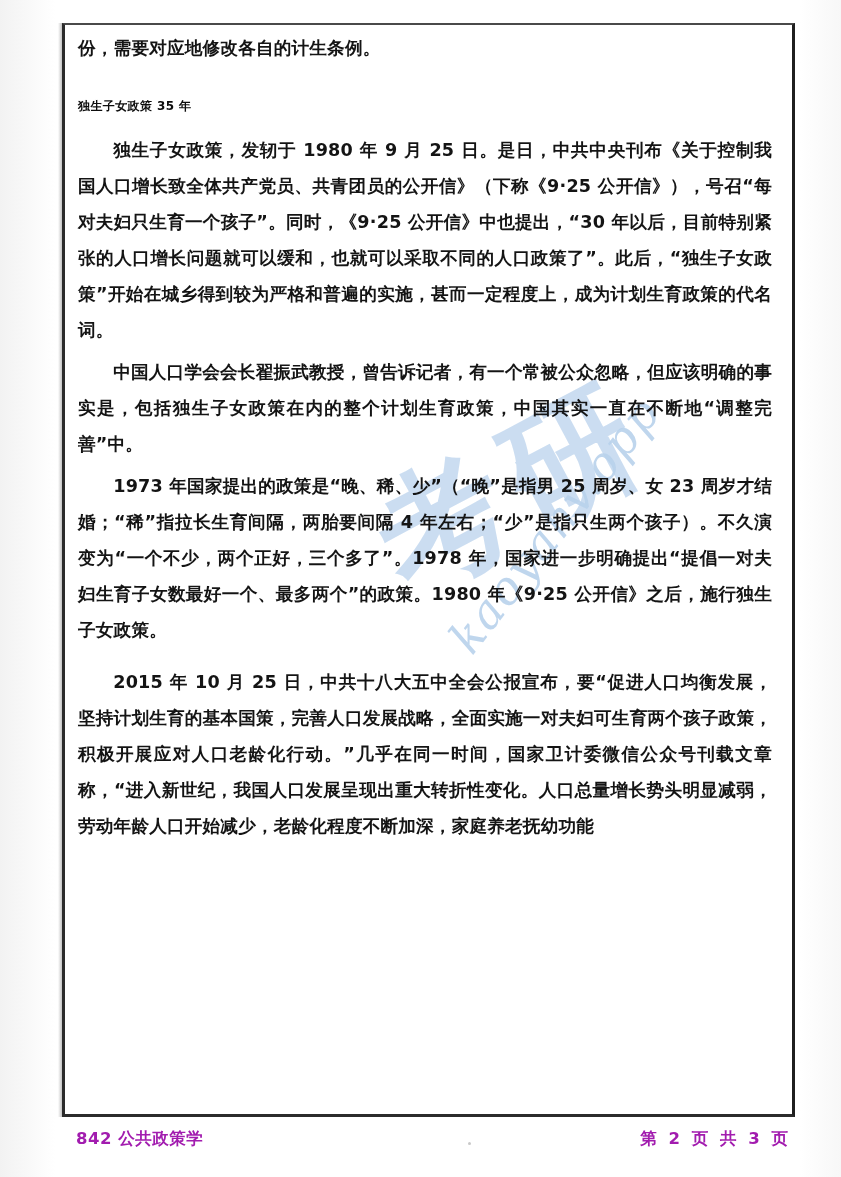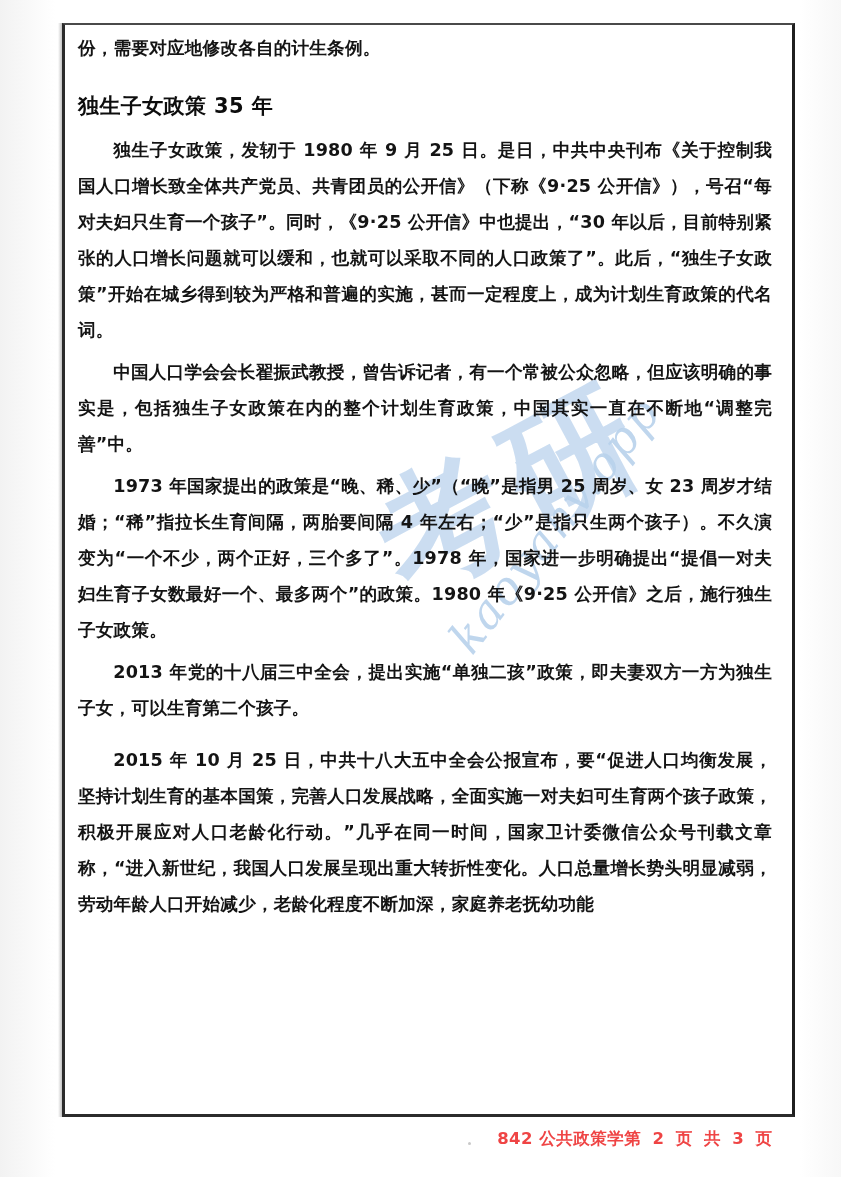--- a/index.html
+++ b/index.html
@@ -110,42 +110,42 @@
     text-align: justify;
     text-justify: inter-ideograph;
     letter-spacing: .2px;
   }
   .para.indent { text-indent: 2em; }
 
   .heading {
     margin: 12px 0 8px 0;
     font-family: "DejaVu Sans", "Liberation Sans", sans-serif;
     font-weight: bold;
-    font-size: 21px;
+    font-size: 12px;
     line-height: 36px;
     color: #0d0d0d;
     letter-spacing: .4px;
   }
 
   .spacer-sm { height: 4px; }
   .spacer-md { height: 10px; }
 
   
   .footer {
     position: absolute;
-    left: 46px;
+    left: 62px;
     top: 1128px;
     width: 733px;
     display: flex;
-    justify-content: flex-end;
+    justify-content: space-between;
     align-items: baseline;
     font-family: "DejaVu Sans", "Liberation Sans", sans-serif;
     font-weight: bold;
     font-size: 16.5px;
-    color: #ef4444;
+    color: #a21caf;
     z-index: 5;
   }
   .footer-left { letter-spacing: .5px; padding-left: 14px; }
   .footer-right { letter-spacing: 3px; padding-right: 4px; }
 
   .footer-dot {
     position: absolute;
     left: 468px;
     top: 1142px;
     width: 3px; height: 3px;
@@ -177,21 +177,20 @@
 
     <h2 class="heading">独生子女政策 35 年</h2>
 
     <p class="para indent">独生子女政策，发轫于 1980 年 9 月 25 日。是日，中共中央刊布《关于控制我国人口增长致全体共产党员、共青团员的公开信》（下称《9·25 公开信》），号召“每对夫妇只生育一个孩子”。同时，《9·25 公开信》中也提出，“30 年以后，目前特别紧张的人口增长问题就可以缓和，也就可以采取不同的人口政策了”。此后，“独生子女政策”开始在城乡得到较为严格和普遍的实施，甚而一定程度上，成为计划生育政策的代名词。</p>
 
     <p class="para indent">中国人口学会会长翟振武教授，曾告诉记者，有一个常被公众忽略，但应该明确的事实是，包括独生子女政策在内的整个计划生育政策，中国其实一直在不断地“调整完善”中。</p>
 
     <p class="para indent">1973 年国家提出的政策是“晚、稀、少”（“晚”是指男 25 周岁、女 23 周岁才结婚；“稀”指拉长生育间隔，两胎要间隔 4 年左右；“少”是指只生两个孩子）。不久演变为“一个不少，两个正好，三个多了”。1978 年，国家进一步明确提出“提倡一对夫妇生育子女数最好一个、最多两个”的政策。1980 年《9·25 公开信》之后，施行独生子女政策。</p>
 
 
-    <p class="para indent">2013 年党的十八届三中全会，提出实施“单独二孩”政策，即夫妻双方一方为独生子女，可以生育第二个孩子。</p>
 
     <div class="spacer-md"></div>
 
 
     <p class="para indent">2015 年 10 月 25 日，中共十八大五中全会公报宣布，要“促进人口均衡发展，坚持计划生育的基本国策，完善人口发展战略，全面实施一对夫妇可生育两个孩子政策，积极开展应对人口老龄化行动。”几乎在同一时间，国家卫计委微信公众号刊载文章称，“进入新世纪，我国人口发展呈现出重大转折性变化。人口总量增长势头明显减弱，劳动年龄人口开始减少，老龄化程度不断加深，家庭养老抚幼功能</p>
 
   </div>
 
   <div class="footer">
     <div class="footer-left">842 公共政策学</div>

